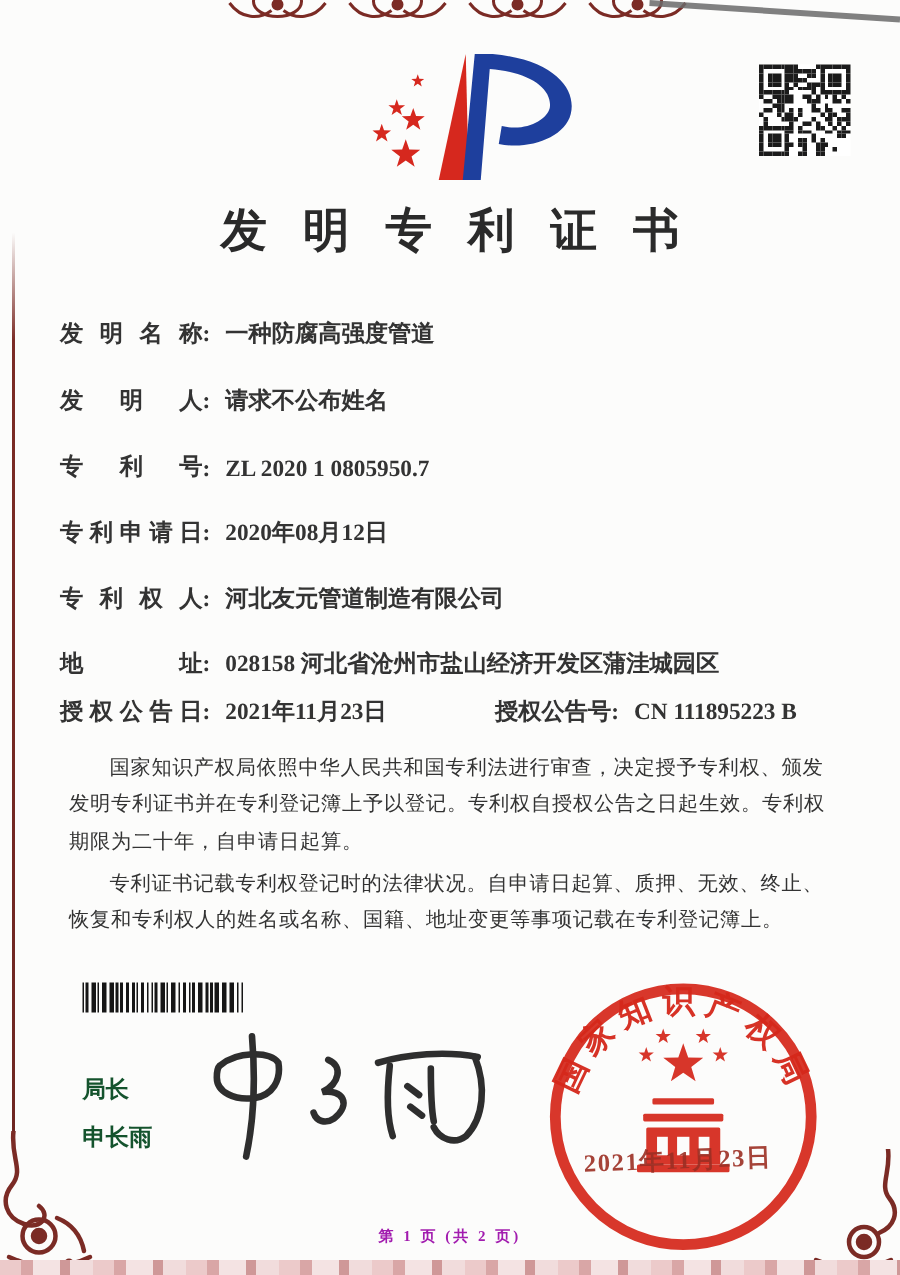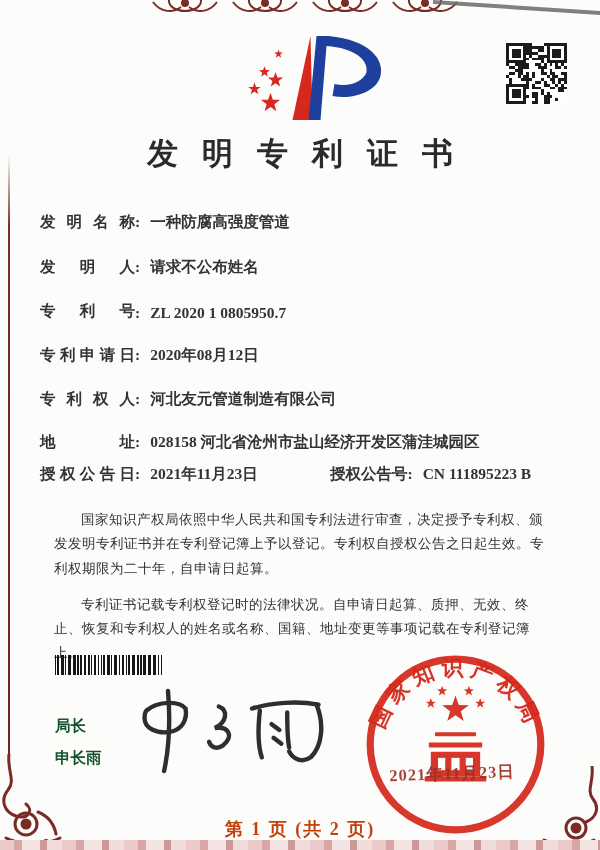--- a/index.html
+++ b/index.html
@@ -28,34 +28,34 @@
   .title{position:absolute;left:0;top:133px;width:100%;text-align:center;
     font-size:31px;font-weight:700;color:#2a2a2a;letter-spacing:24px;text-indent:24px;}
   
   .field-row{position:absolute;left:40px;font-size:15.5px;font-weight:600;color:#333;white-space:nowrap;}
   .flabel{display:inline-block;width:95px;text-align:justify;text-align-last:justify;vertical-align:bottom;}
   .colon{margin-right:10px;}
   .grant-right{position:absolute;left:290px;top:0;}
   
   .body-text{position:absolute;left:42px;top:496px;width:518px;
     font-size:13.5px;line-height:1.8;letter-spacing:0.5px;color:#333;font-weight:500;}
-  .body-text p{margin:12px;text-indent:2em;}
+  .body-text p{margin:4px;text-indent:2em;}
   
   .barcode{position:absolute;left:55px;top:655px;width:120px;height:20px;display:flex;align-items:stretch;}
   .barcode i{display:block;background:#161616;}
   .signer{position:absolute;left:55px;font-size:15.5px;font-weight:700;color:#14532d;
     font-family:"Liberation Sans","DejaVu Sans",sans-serif;}
   .signer.t1{top:716px;} .signer.t2{top:748px;text-align:right;}
   .signature{position:absolute;left:125px;top:680px;}
   .seal{position:absolute;left:363px;top:652px;}
   .seal-date{position:absolute;left:372px;top:763px;width:160px;text-align:center;
     font-size:16.5px;font-weight:700;color:#9c2f24;letter-spacing:1px;transform:rotate(-2deg);
     opacity:.9;}
   .footer{position:absolute;left:0;top:817px;width:100%;text-align:center;
-    font-size:18px;letter-spacing:2px;color:#c2410c;font-weight:600;}
+    font-size:10px;letter-spacing:2px;color:#a21caf;font-weight:600;}
 </style>
 </head>
 <body>
 
 <div class="page">
 
   <div class="left-line"></div>
   <svg class="top-ornament" width="320" height="16" viewBox="0 0 320 16">
     <g stroke="#7b2b25" fill="none" stroke-width="2">
       <g id="motif">

